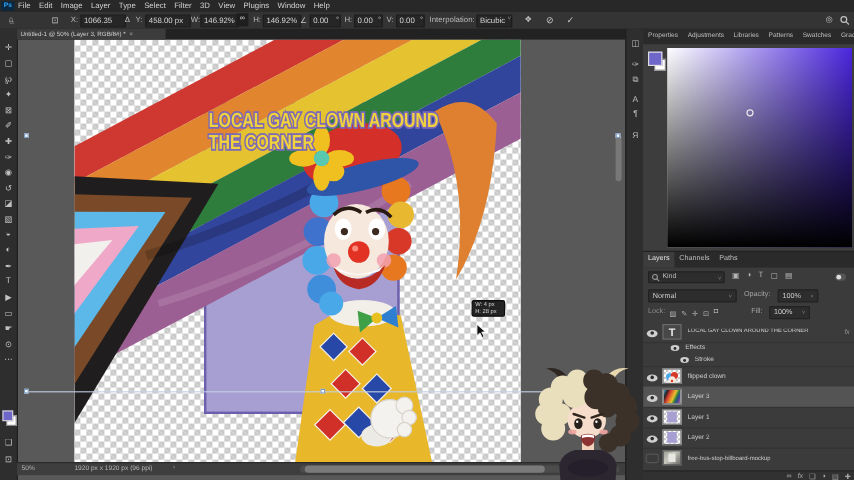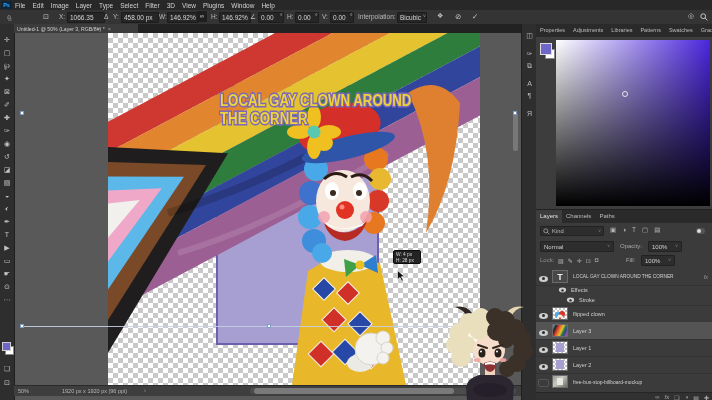--- a/index.html
+++ b/index.html
@@ -11,21 +11,21 @@
   .lbl{color:#b9b9b9;font-size:6.5px;}
   .field{background:#262626;border:1px solid #1c1c1c;color:#d6d6d6;font-size:6.5px;
          padding:0 2px;height:9px;line-height:9px;border-radius:1px;}
   .tool{width:14px;height:13px;display:flex;align-items:center;justify-content:center;
         font-size:7px;color:#c2c2c2;}
   .eye{width:9px;height:6px;border-radius:50%;background:#cfcfcf;position:relative;display:inline-block;}
   .eye:after{content:"";position:absolute;left:3px;top:1.5px;width:3px;height:3px;border-radius:50%;background:#2c2c2c;}
   .checker{background-color:#fff;
     background-image:linear-gradient(45deg,#c9c9c9 25%,transparent 25%,transparent 75%,#c9c9c9 75%),
                      linear-gradient(45deg,#c9c9c9 25%,transparent 25%,transparent 75%,#c9c9c9 75%);
-    background-size:10px 10px;background-position:0 0,5px 5px;margin-left:46px;}
+    background-size:10px 10px;background-position:0 0,5px 5px;}
   .checker-sm{background-color:#fff;
     background-image:linear-gradient(45deg,#c4c4c4 25%,transparent 25%,transparent 75%,#c4c4c4 75%),
                      linear-gradient(45deg,#c4c4c4 25%,transparent 25%,transparent 75%,#c4c4c4 75%);
     background-size:4px 4px;background-position:0 0,2px 2px;}
   .ptab{font-size:5.5px;color:#bdbdbd;padding:2px 4px;height:9px;line-height:9px;}
   .ptab.active{background:#3d3d3d;color:#e2e2e2;}
   .lrow{position:absolute;left:0;width:176px;display:flex;align-items:center;}
   .lname{font-size:5.5px;color:#cfcfcf;white-space:nowrap;overflow:hidden;max-width:118px;}
   .handle{position:absolute;width:4px;height:4px;background:#fff;border:1px solid #7d9cc4;box-sizing:border-box;z-index:30;}
   .thumb{width:16px;height:13px;border:1px solid #6a6a6a;box-sizing:border-box;margin-left:2px;position:relative;overflow:hidden;flex:none;}

